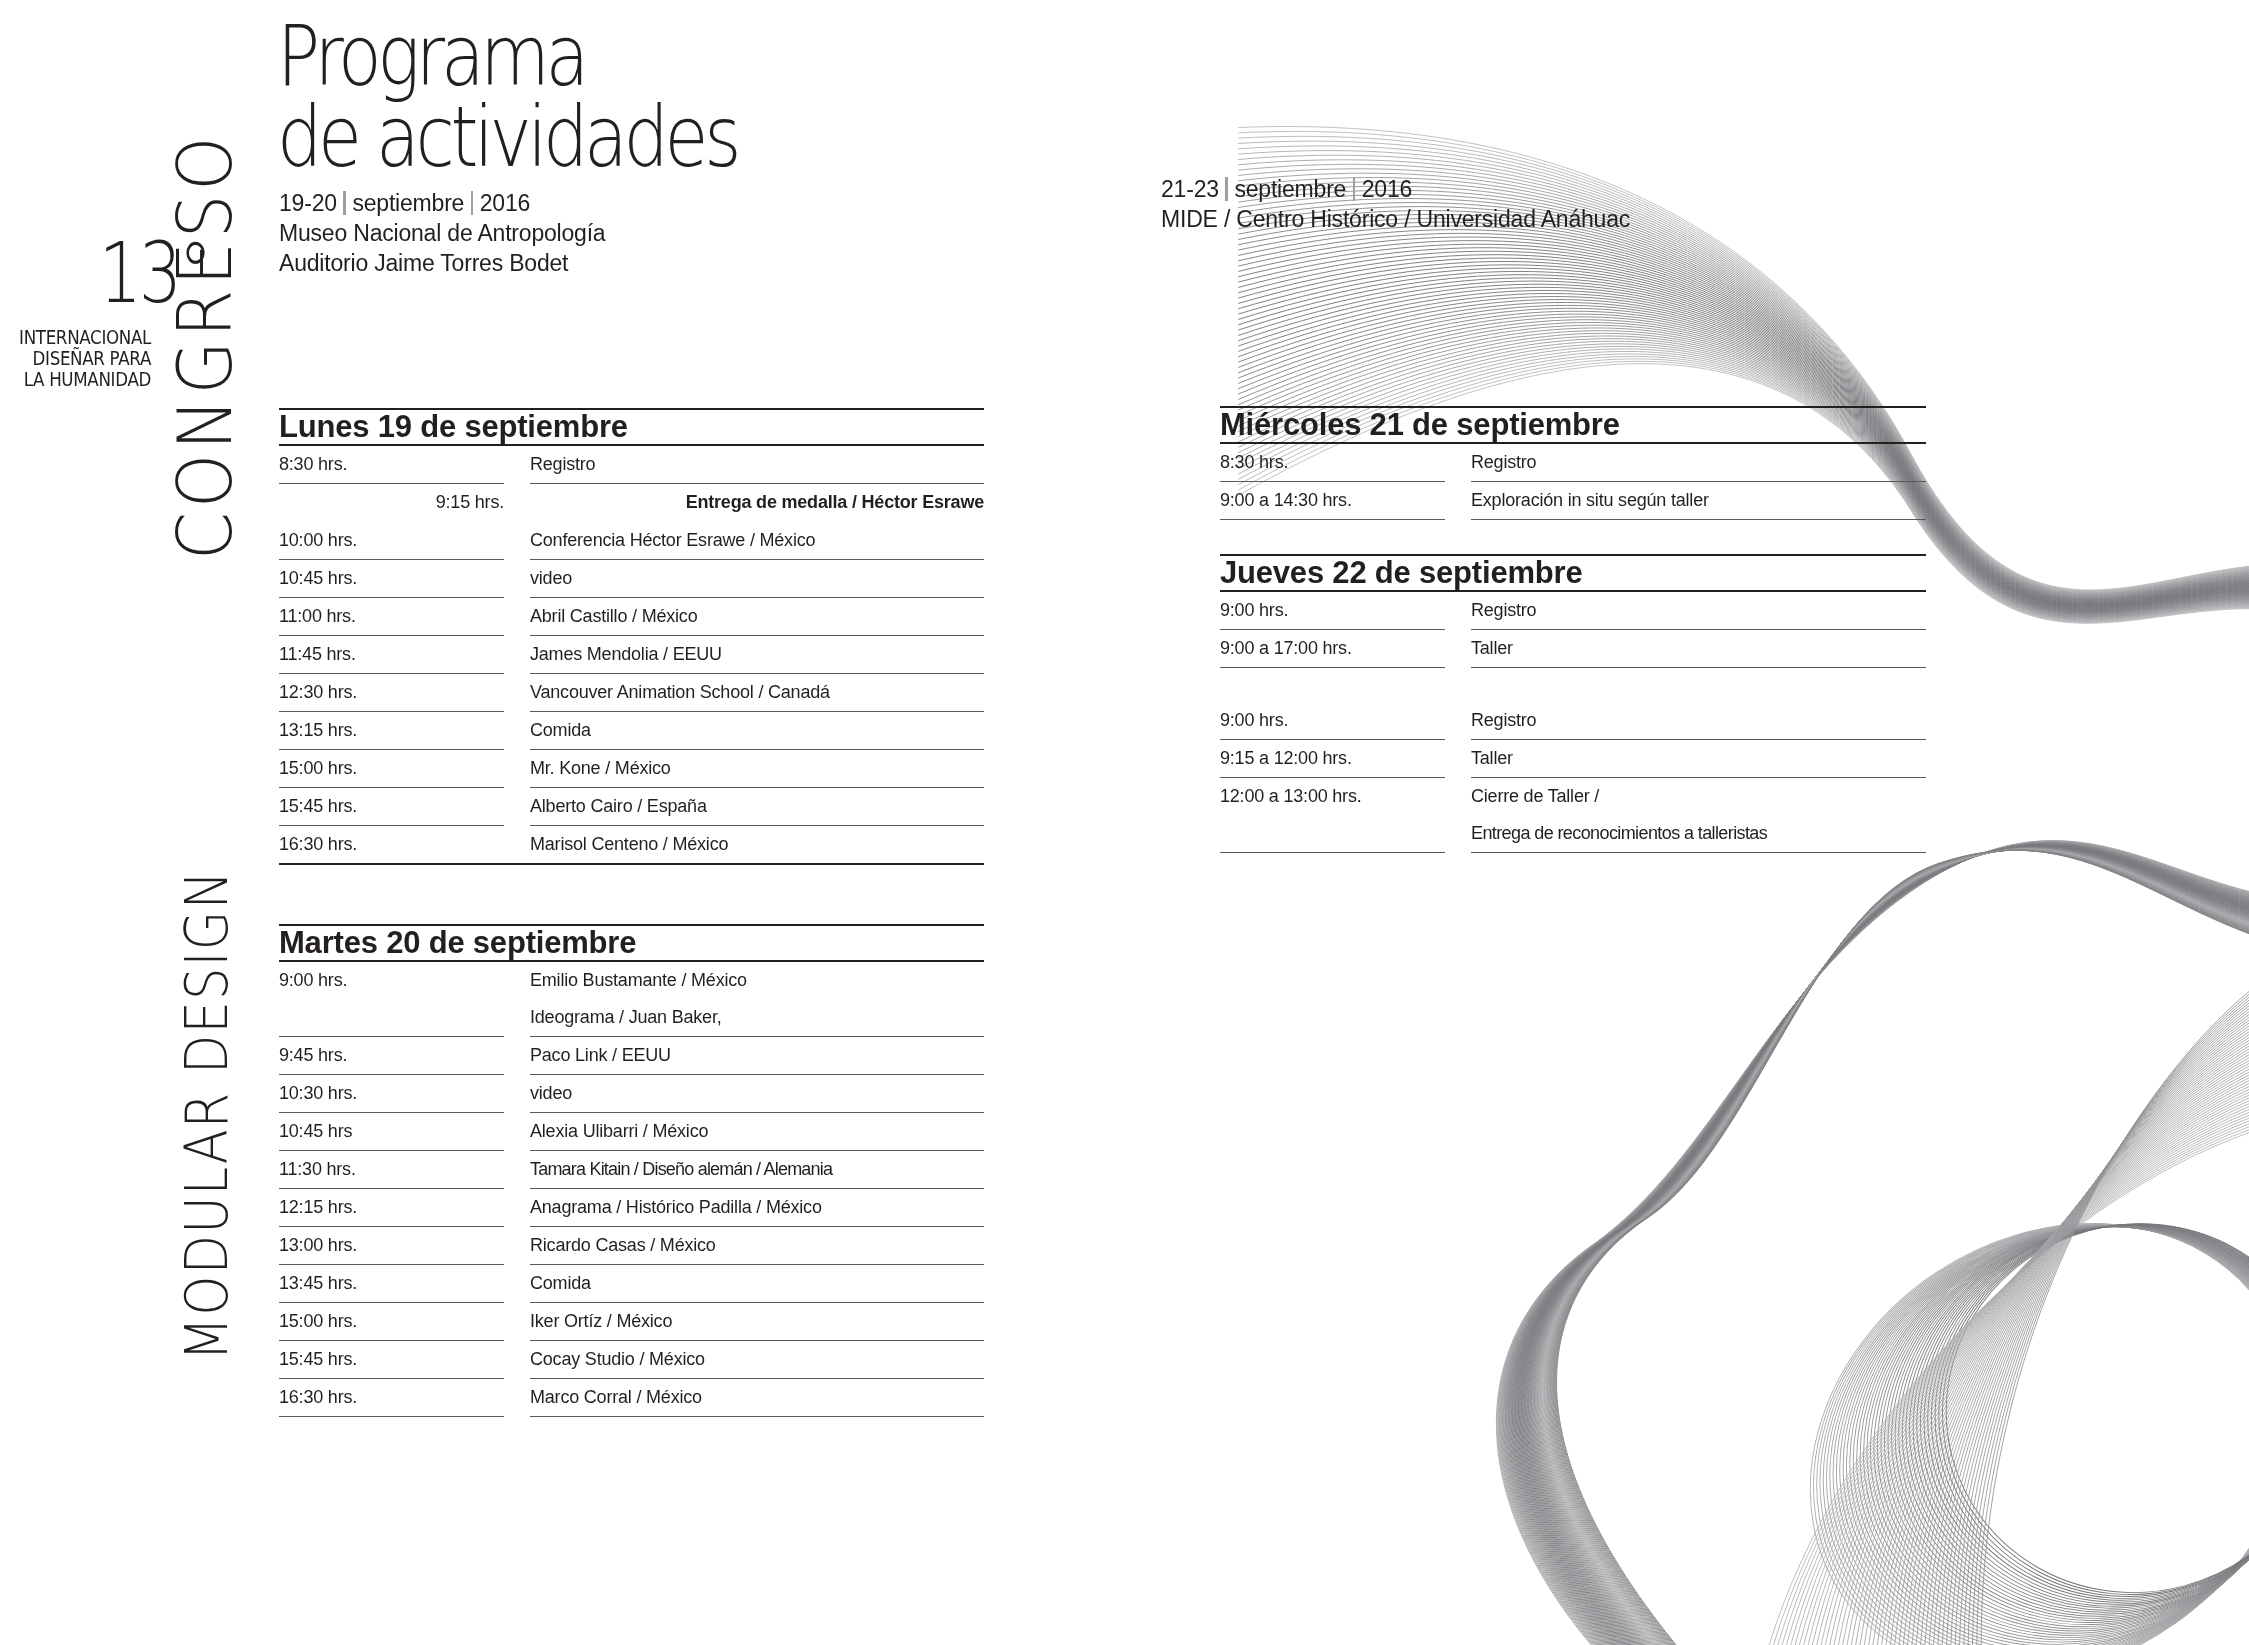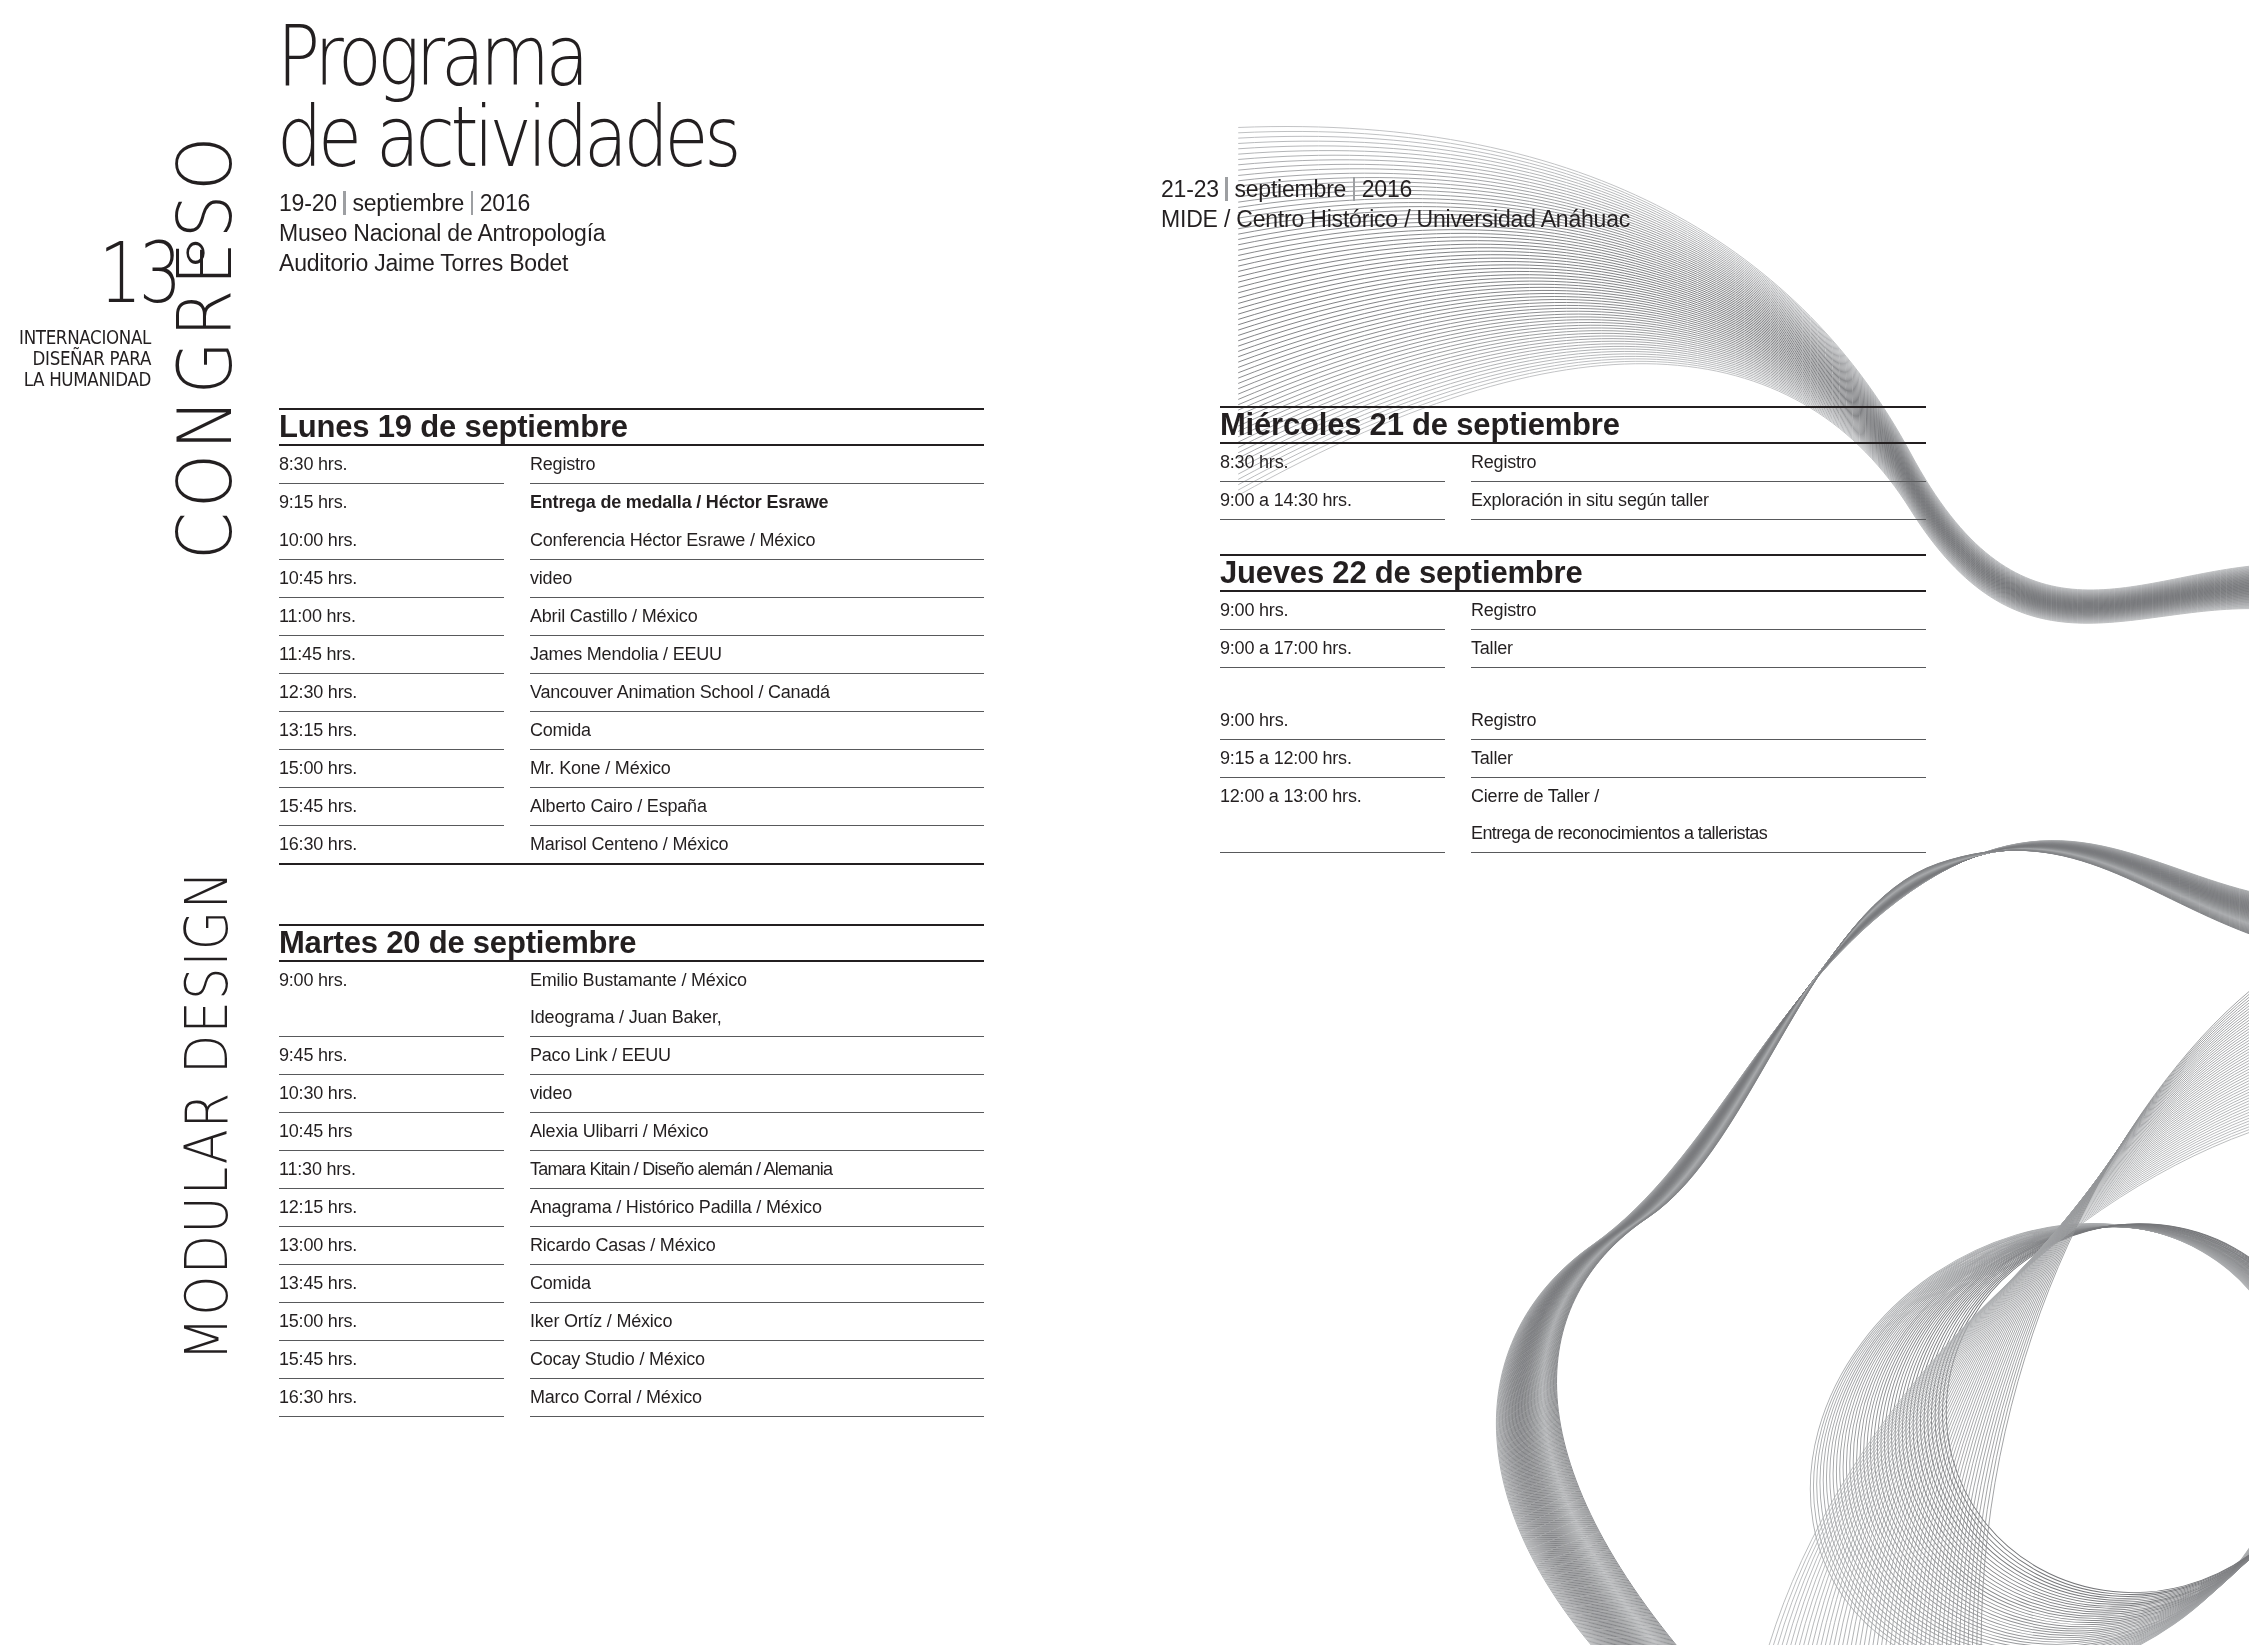--- a/index.html
+++ b/index.html
@@ -62,21 +62,21 @@
   .day-header {
     height: 34px; border-top: 2.8px solid #231f20; border-bottom: 2.8px solid #231f20;
     font-weight: 700; font-size: 31px; line-height: 34px; letter-spacing: -0.2px;
     white-space: nowrap; box-sizing: content-box;
   }
   .rowx { display: flex; position: relative; }
   .rowx .time, .rowx .desc {
     font-size: 18px; line-height: 37px; white-space: nowrap; letter-spacing: -0.2px;
     border-bottom: 1.4px solid #58595b; box-sizing: border-box;
   }
-  .rowx.nosep .time, .rowx.nosep .desc { border-bottom-color: transparent; }
+  .rowx.nosep .time, .rowx.nosep .desc { border-bottom-color: transparent; text-align: right; }
   .rowx.lastthick { border-bottom: 2.8px solid #231f20; }
   .rowx.lastthick .time, .rowx.lastthick .desc { border-bottom: none; }
   .desc .line { display: block; }
   .b { font-weight: 700; }
   .i { }
 
   .left-table { left: 279px; width: 705px; }
   .left-table .time { width: 225px; }
   .left-table .desc { width: 454px; margin-left: 26px; }
 

